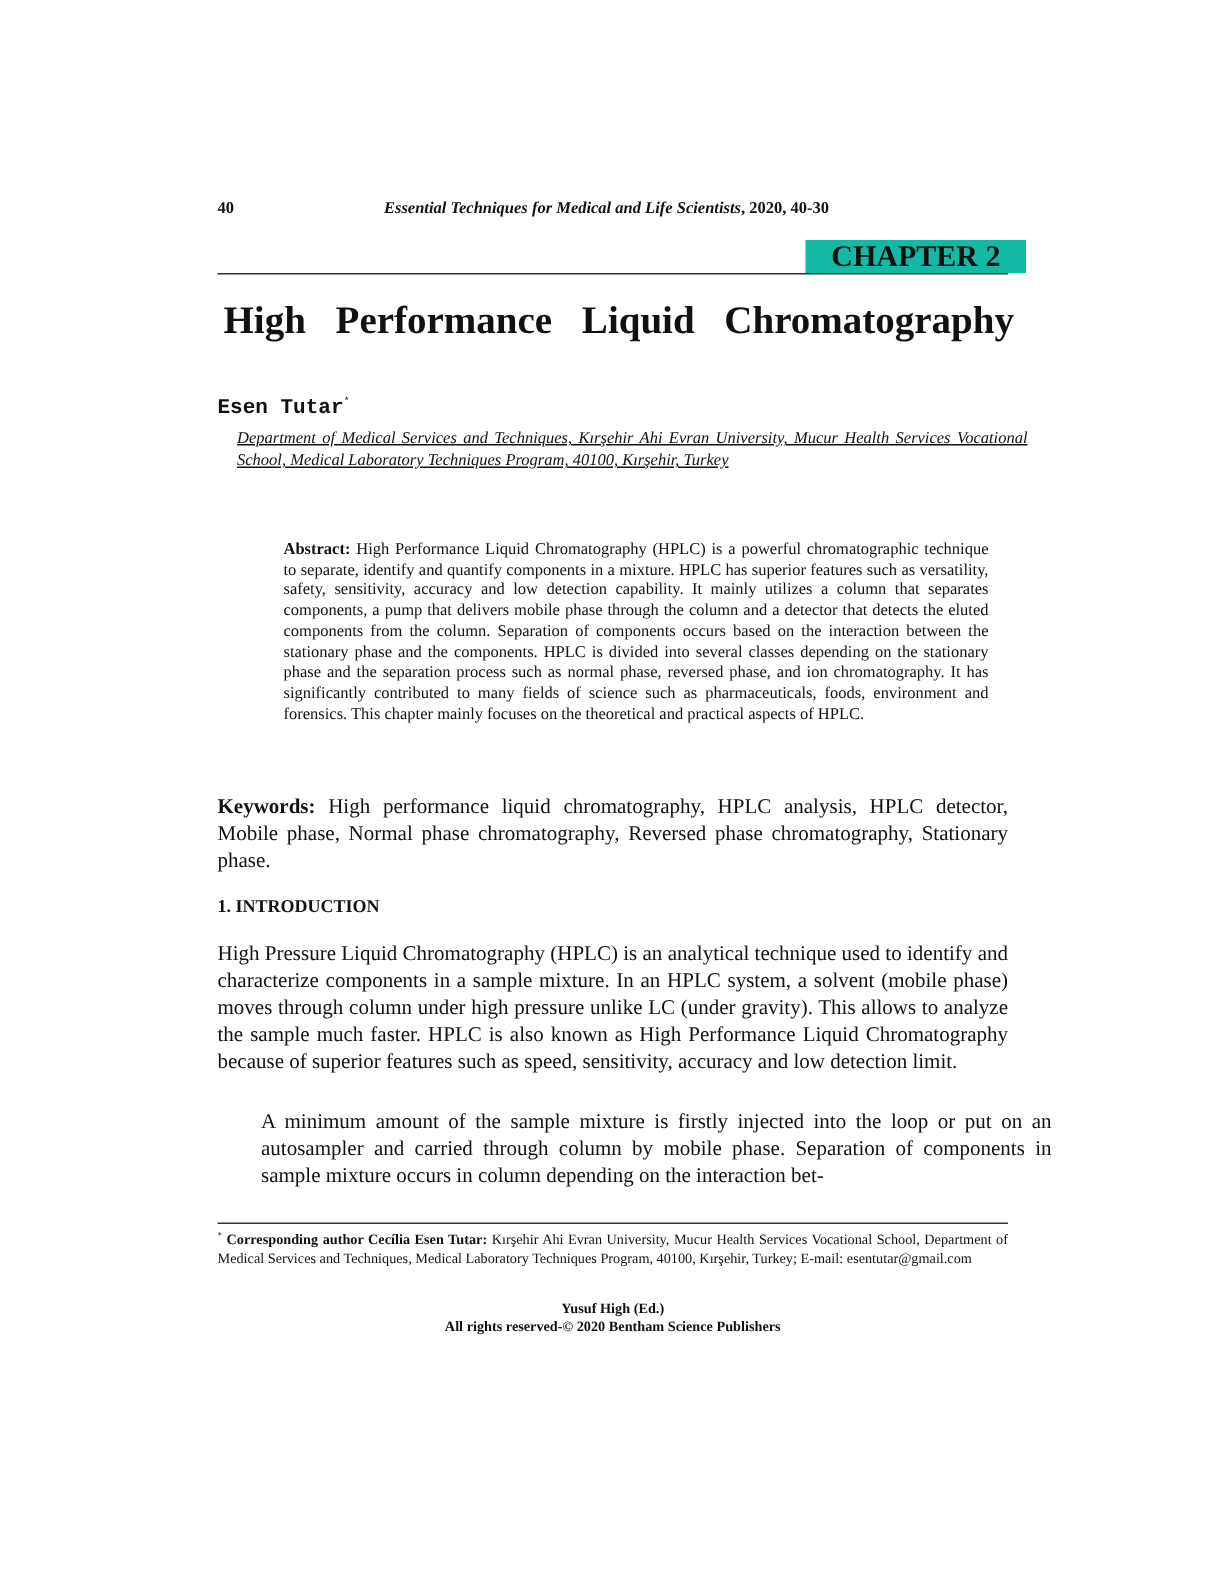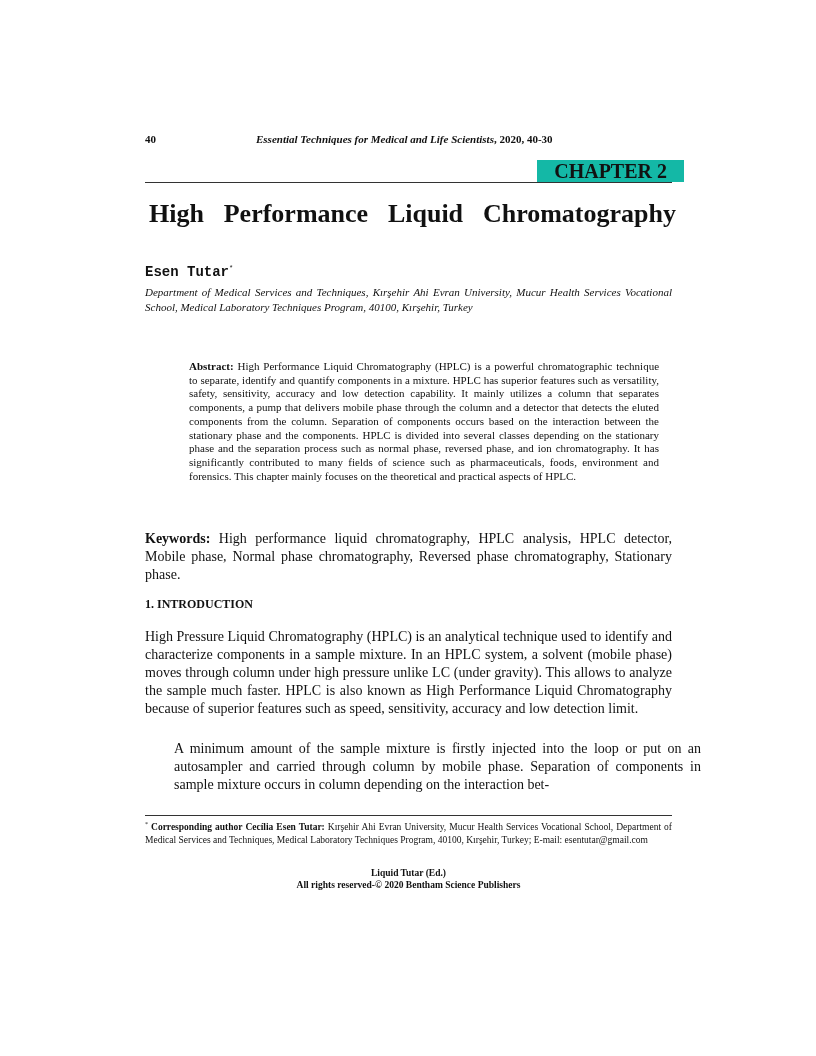--- a/index.html
+++ b/index.html
@@ -8,21 +8,21 @@
   .running-head { position: absolute; top: 133px; left: 145px; width: 527px; font-size: 11px; font-weight: bold; }
   .running-head .pno { position: absolute; left: 0; text-align: center; }
   .running-head .journal { position: absolute; left: 111px; }
   .running-head .journal i { font-style: italic; font-family: Liberation Serif, serif; }
   .chapter-box { position: absolute; top: 160px; right: 132px; background: #14b8a6; font-size: 20px; font-weight: bold; padding: 0 17px; line-height: 22px; }
   .rule { position: absolute; top: 182px; left: 145px; width: 527px; height: 1px; background: #333; }
   .title { position: absolute; top: 196px; left: 145px; width: 527px; font-size: 26px; font-weight: bold; line-height: 28px; text-align: justify; text-align-last: left; margin: 4px; }
   .title .l1 { display: block; text-align: justify; text-align-last: justify; }
   .author { position: absolute; top: 264px; left: 145px; font-size: 14px; font-weight: bold; font-family: Liberation Mono, monospace; }
   .author sup { font-size: 7px; font-weight: normal; vertical-align: 6px; }
-  .affil { position: absolute; top: 285px; left: 145px; width: 527px; font-size: 11px; font-style: italic; line-height: 15px; text-align: justify; text-align-last: left; }
+  .affil { position: absolute; top: 285px; left: 158px; width: 527px; font-size: 11px; font-style: italic; line-height: 15px; text-align: justify; text-align-last: left; text-decoration: underline; }
   .abstract { position: absolute; top: 344px; left: 173px; width: 470px; font-size: 11px; line-height: 13.7px; text-align: justify; margin: 16px; }
   .abstract b { font-weight: bold; }
   .keywords { position: absolute; top: 530px; left: 145px; width: 527px; font-size: 14px; line-height: 18px; text-align: justify; margin: 0; }
   .section-head { position: absolute; top: 597px; left: 145px; font-size: 12px; font-weight: bold; margin: 0; }
   .para { position: absolute; left: 145px; width: 527px; font-size: 14px; line-height: 18px; text-align: justify; margin: 0; }
   .p1 { top: 628px; }
   .p2 { top: 740px; margin-left: 29px; }
   .fn-rule { position: absolute; top: 815px; left: 145px; width: 527px; height: 1px; background: #333; }
   .footnote { position: absolute; top: 818px; left: 145px; width: 527px; font-size: 9.5px; line-height: 12.5px; text-align: justify; margin: 0; }
   .footnote sup { font-size: 6px; vertical-align: 4px; }
@@ -53,15 +53,15 @@
 
 <h2 class="section-head">1. INTRODUCTION</h2>
 
 <p class="para p1">High Pressure Liquid Chromatography (HPLC) is an analytical technique used to identify and characterize components in a sample mixture. In an HPLC system, a solvent (mobile phase) moves through column under high pressure unlike LC (under gravity). This allows to analyze the sample much faster. HPLC is also known as High Performance Liquid Chromatography because of superior features such as speed, sensitivity, accuracy and low detection limit.</p>
 <p class="para p2">A minimum amount of the sample mixture is firstly injected into the loop or put on an autosampler and carried through column by mobile phase. Separation of components in sample mixture occurs in column depending on the interaction bet-</p>
 
 <div class="fn-rule"></div>
 <p class="footnote"><sup>*</sup> <b>Corresponding author Cecília Esen Tutar:</b> <span>Kırşehir Ahi Evran University, Mucur Health Services Vocational School, Department of Medical Services and Techniques, Medical Laboratory Techniques Program, 40100, Kırşehir, Turkey; E-mail: esentutar@gmail.com</span></p>
 
 <div class="editor">
-  <div>Liquid Tutar (Ed.)</div>
+  <div>Yusuf High (Ed.)</div>
   <div>All rights reserved-© 2020 Bentham Science Publishers</div>
 </div>
 
 </body></html>

